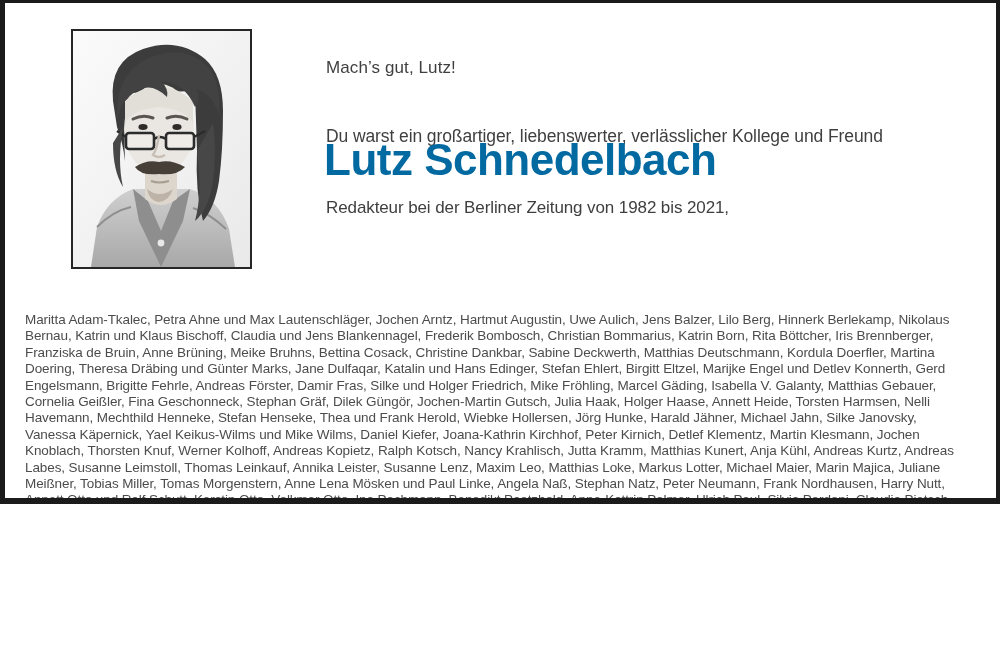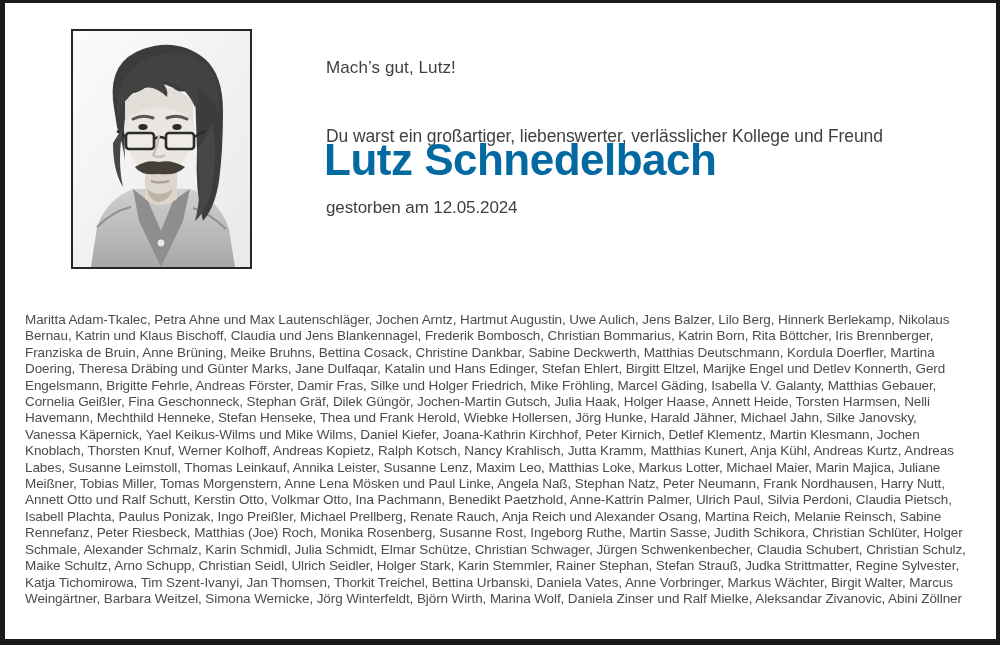--- a/index.html
+++ b/index.html
@@ -4,21 +4,21 @@
 <style>
   html, body {
     margin: 0;
     padding: 0;
     background: #ffffff;
     font-family: "Liberation Sans", "DejaVu Sans", sans-serif;
   }
   .ad-frame {
     position: relative;
     width: 1000px;
-    height: 645px;
+    height: 504px;
     box-sizing: border-box;
     background: #ffffff;
     border-style: solid;
     border-color: #1b1b1b;
     border-width: 3px 4px 6px 5px; 
     overflow: hidden;
   }
   
   .photo {
     position: absolute;
@@ -154,19 +154,19 @@
       <path d="M124,120 Q130,160 122,190 Q136,178 140,150 Q144,120 140,92 Z" fill="#474747"></path>
       <path d="M50,96 Q44,130 50,156 Q40,140 40,112 Z" fill="#474747"></path>
     </svg>
   </div>
 
   <div class="header-block">
     <div class="farewell">Mach’s gut, Lutz!</div>
     <div class="tribute">Du warst ein großartiger, liebenswerter, verlässlicher Kollege und Freund</div>
     <h1 class="deceased-name">Lutz Schnedelbach</h1>
     <div class="sublines">
-      <div>gestorben am 12.05.2024</div>
+      <div>Redakteur bei der Berliner Zeitung von 1982 bis 2021,</div>
     </div>
   </div>
 
   <div class="names">Maritta Adam-Tkalec, Petra Ahne und Max Lautenschläger, Jochen Arntz, Hartmut Augustin, Uwe Aulich, Jens Balzer, Lilo Berg, Hinnerk Berlekamp, Nikolaus Bernau, Katrin und Klaus Bischoff, Claudia und Jens Blankennagel, Frederik Bombosch, Christian Bommarius, Katrin Born, Rita Böttcher, Iris Brennberger, Franziska de Bruin, Anne Brüning, Meike Bruhns, Bettina Cosack, Christine Dankbar, Sabine Deckwerth, Matthias Deutschmann, Kordula Doerfler, Martina Doering, Theresa Dräbing und Günter Marks, Jane Dulfaqar, Katalin und Hans Edinger, Stefan Ehlert, Birgitt Eltzel, Marijke Engel und Detlev Konnerth, Gerd Engelsmann, Brigitte Fehrle, Andreas Förster, Damir Fras, Silke und Holger Friedrich, Mike Fröhling, Marcel Gäding, Isabella V. Galanty, Matthias Gebauer, Cornelia Geißler, Fina Geschonneck, Stephan Gräf, Dilek Güngör, Jochen-Martin Gutsch, Julia Haak, Holger Haase, Annett Heide, Torsten Harmsen, Nelli Havemann, Mechthild Henneke, Stefan Henseke, Thea und Frank Herold, Wiebke Hollersen, Jörg Hunke, Harald Jähner, Michael Jahn, Silke Janovsky, Vanessa Käpernick, Yael Keikus-Wilms und Mike Wilms, Daniel Kiefer, Joana-Kathrin Kirchhof, Peter Kirnich, Detlef Klementz, Martin Klesmann, Jochen Knoblach, Thorsten Knuf, Werner Kolhoff, Andreas Kopietz, Ralph Kotsch, Nancy Krahlisch, Jutta Kramm, Matthias Kunert, Anja Kühl, Andreas Kurtz, Andreas Labes, Susanne Leimstoll, Thomas Leinkauf, Annika Leister, Susanne Lenz, Maxim Leo, Matthias Loke, Markus Lotter, Michael Maier, Marin Majica, Juliane Meißner, Tobias Miller, Tomas Morgenstern, Anne Lena Mösken und Paul Linke, Angela Naß, Stephan Natz, Peter Neumann, Frank Nordhausen, Harry Nutt, Annett Otto und Ralf Schutt, Kerstin Otto, Volkmar Otto, Ina Pachmann, Benedikt Paetzhold, Anne-Kattrin Palmer, Ulrich Paul, Silvia Perdoni, Claudia Pietsch, Isabell Plachta, Paulus Ponizak, Ingo Preißler, Michael Prellberg, Renate Rauch, Anja Reich und Alexander Osang, Martina Reich, Melanie Reinsch, Sabine Rennefanz, Peter Riesbeck, Matthias (Joe) Roch, Monika Rosenberg, Susanne Rost, Ingeborg Ruthe, Martin Sasse, Judith Schikora, Christian Schlüter, Holger Schmale, Alexander Schmalz, Karin Schmidl, Julia Schmidt, Elmar Schütze, Christian Schwager, Jürgen Schwenkenbecher, Claudia Schubert, Christian Schulz, Maike Schultz, Arno Schupp, Christian Seidl, Ulrich Seidler, Holger Stark, Karin Stemmler, Rainer Stephan, Stefan Strauß, Judka Strittmatter, Regine Sylvester, Katja Tichomirowa, Tim Szent-Ivanyi, Jan Thomsen, Thorkit Treichel, Bettina Urbanski, Daniela Vates, Anne Vorbringer, Markus Wächter, Birgit Walter, Marcus Weingärtner, Barbara Weitzel, Simona Wernicke, Jörg Winterfeldt, Björn Wirth, Marina Wolf, Daniela Zinser und Ralf Mielke, Aleksandar Zivanovic, Abini Zöllner</div>
 
 </div>
 
 </body></html>

